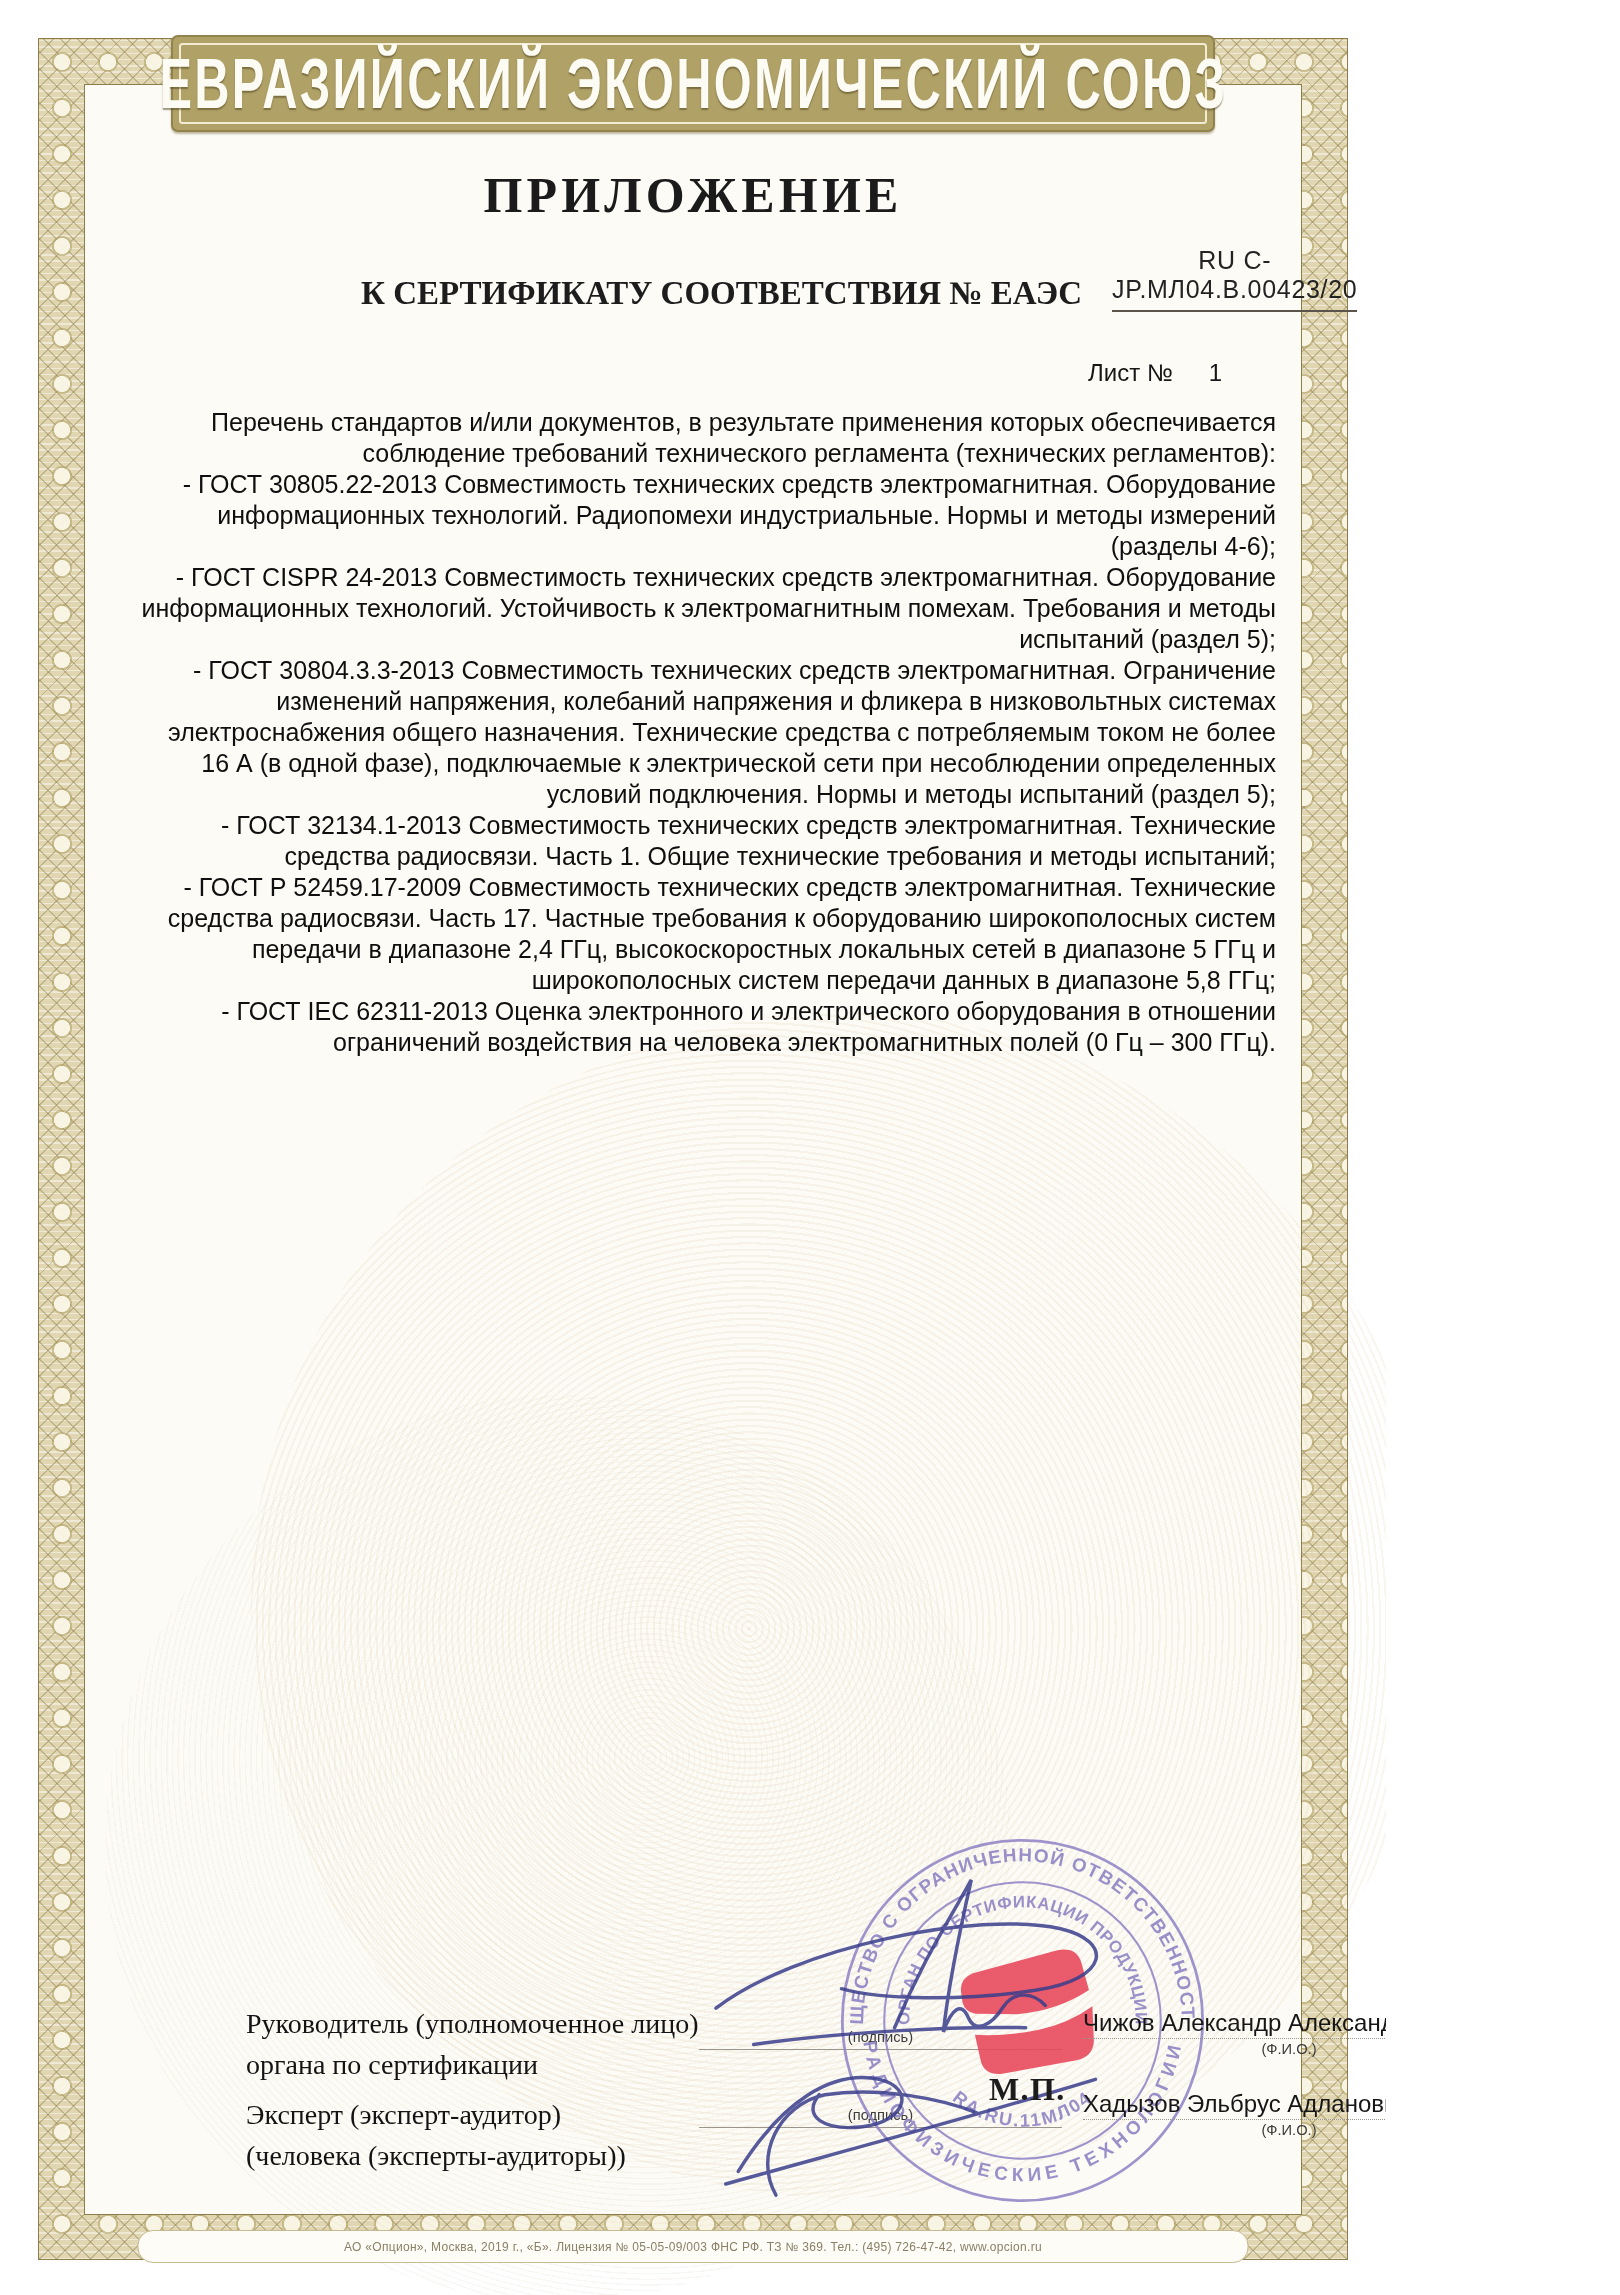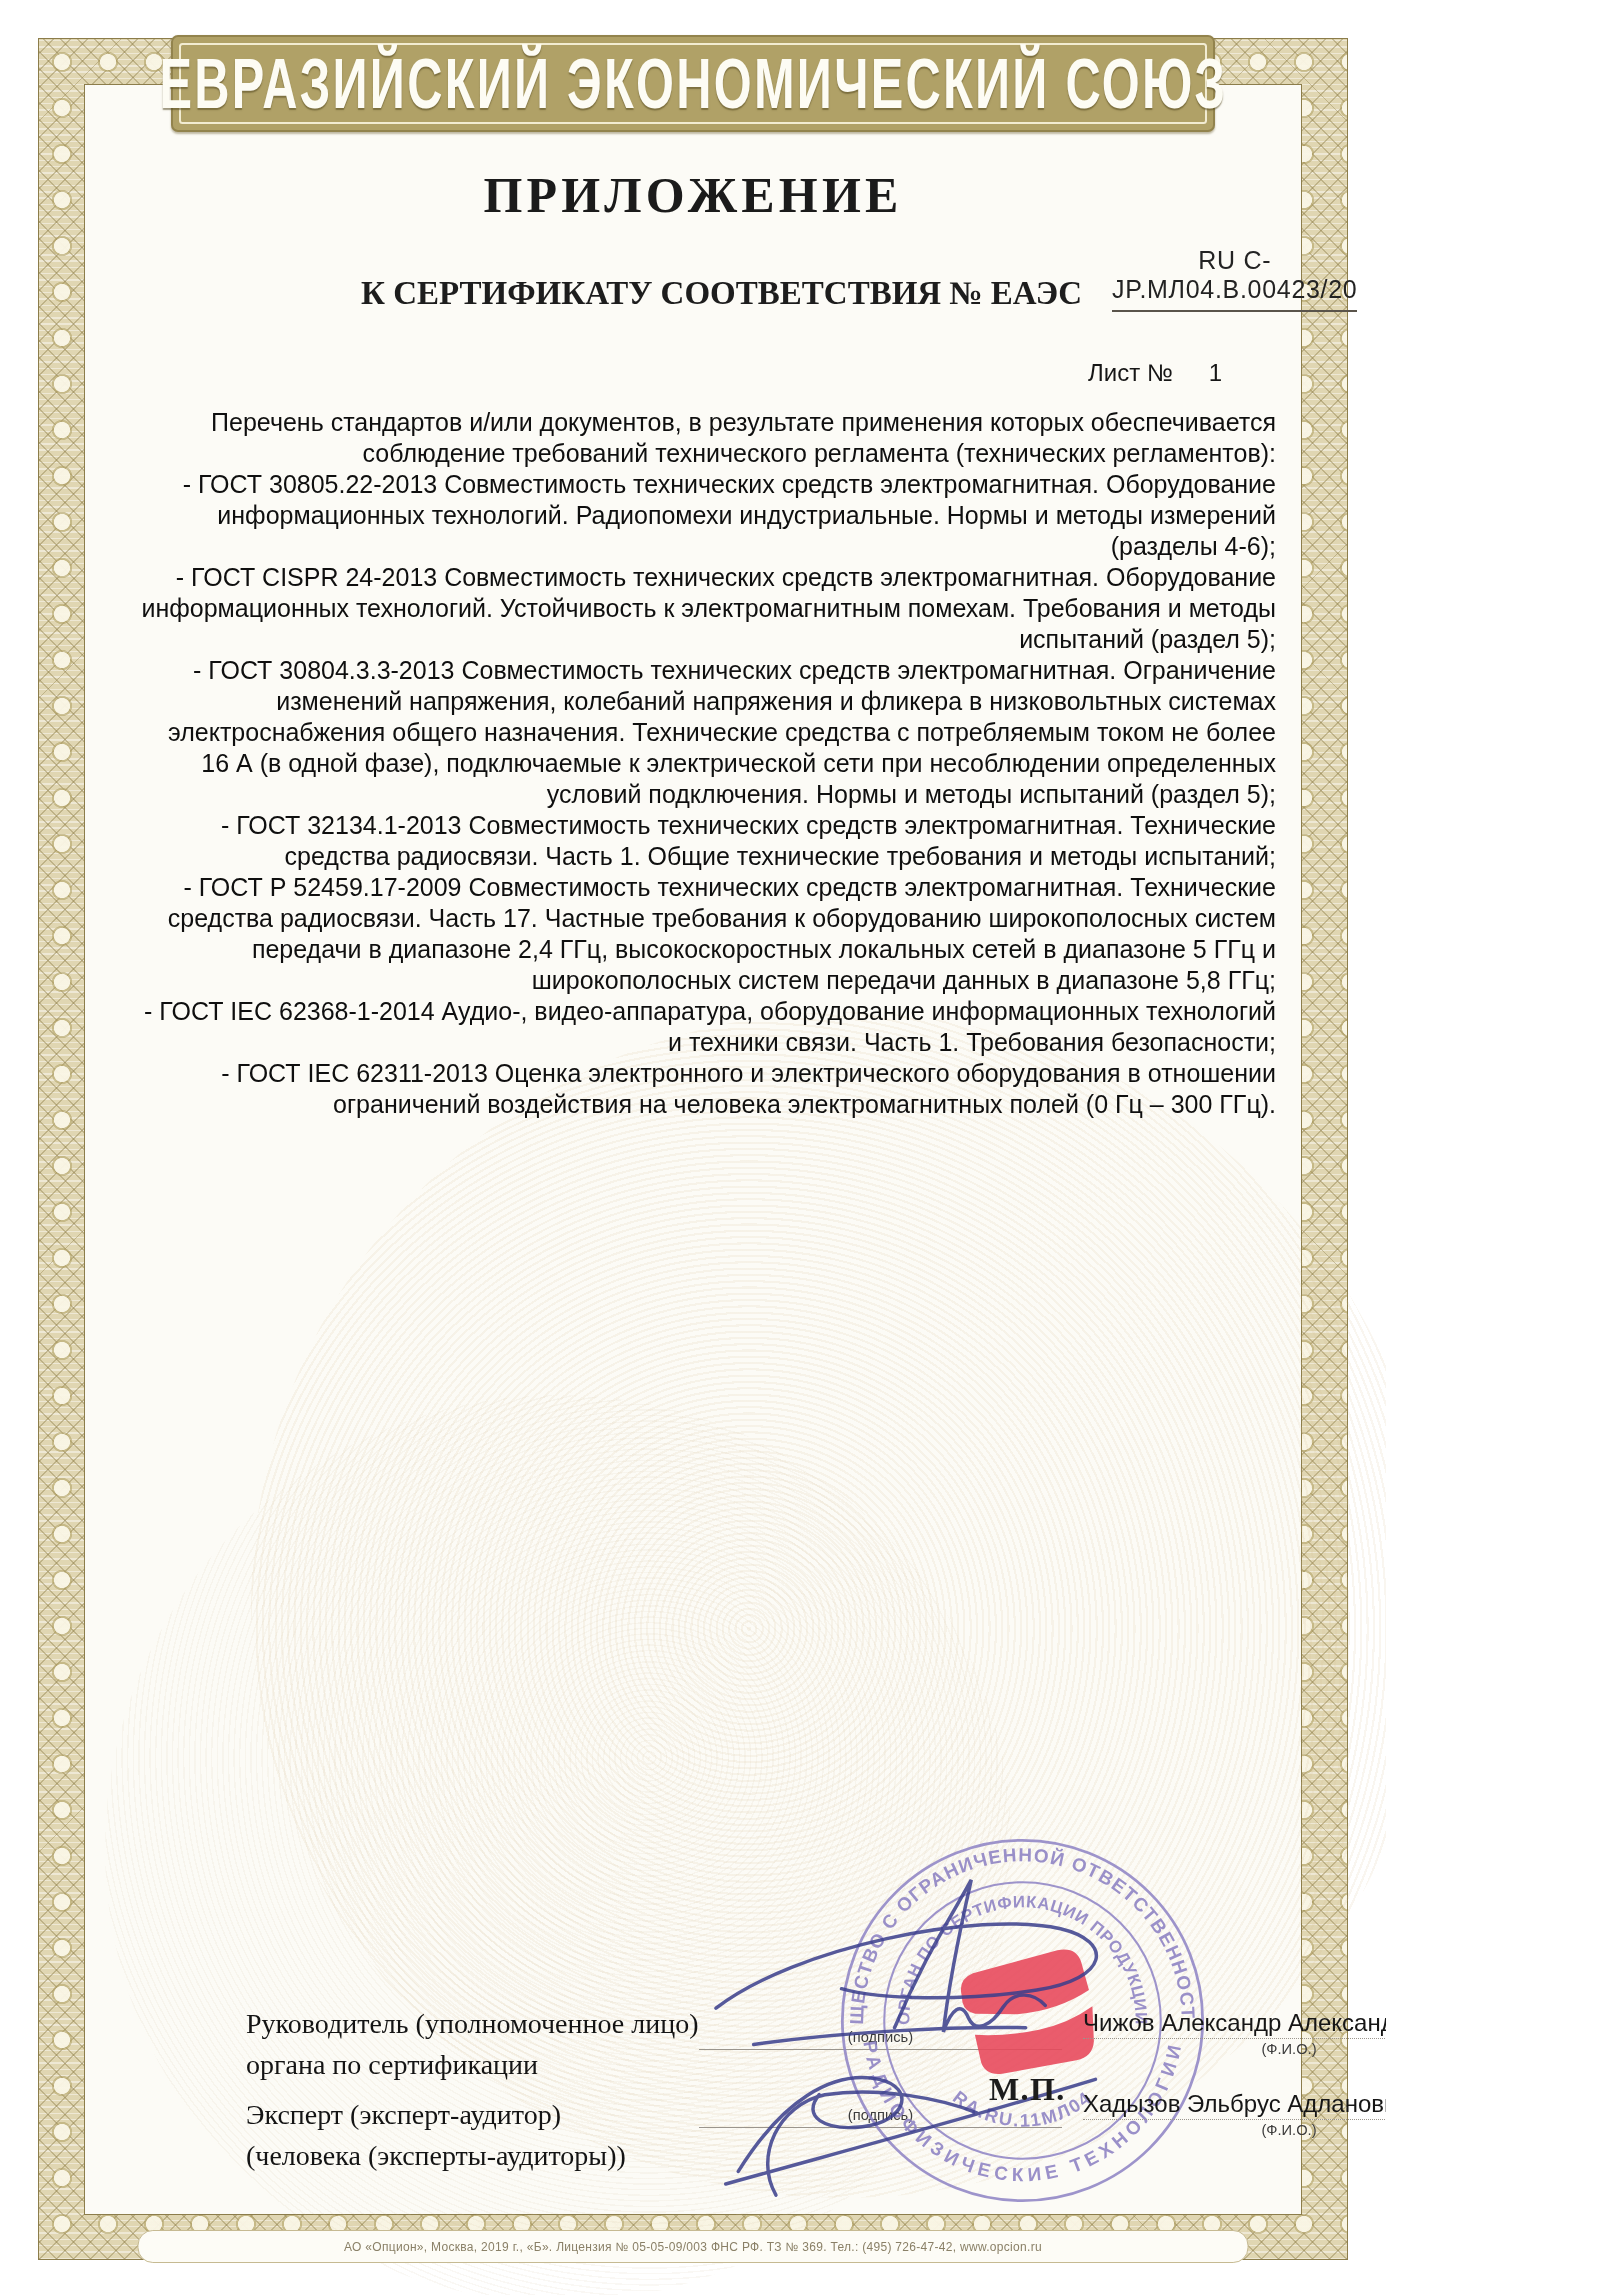--- a/index.html
+++ b/index.html
@@ -104,21 +104,20 @@
     <span>Лист №</span><span class="sheet-value">1</span>
   </div>
 
   <div class="body-text">
     <p>Перечень стандартов и/или документов, в результате применения которых обеспечивается соблюдение требований технического регламента (технических регламентов):</p>
     <p>- ГОСТ 30805.22-2013 Совместимость технических средств электромагнитная. Оборудование информационных технологий. Радиопомехи индустриальные. Нормы и методы измерений (разделы 4-6);</p>
     <p>- ГОСТ CISPR 24-2013 Совместимость технических средств электромагнитная. Оборудование информационных технологий. Устойчивость к электромагнитным помехам. Требования и методы испытаний (раздел 5);</p>
     <p>- ГОСТ 30804.3.3-2013 Совместимость технических средств электромагнитная. Ограничение изменений напряжения, колебаний напряжения и фликера в низковольтных системах электроснабжения общего назначения. Технические средства с потребляемым током не более 16 А (в одной фазе), подключаемые к электрической сети при несоблюдении определенных условий подключения. Нормы и методы испытаний (раздел 5);</p>
     <p>- ГОСТ 32134.1-2013 Совместимость технических средств электромагнитная. Технические средства радиосвязи. Часть 1. Общие технические требования и методы испытаний;</p>
     <p>- ГОСТ Р 52459.17-2009 Совместимость технических средств электромагнитная. Технические средства радиосвязи. Часть 17. Частные требования к оборудованию широкополосных систем передачи в диапазоне 2,4 ГГц, высокоскоростных локальных сетей в диапазоне 5 ГГц и широкополосных систем передачи данных в диапазоне 5,8 ГГц;</p>
-    <p>- ГОСТ IEC 62368-1-2014 Аудио-, видео-аппаратура, оборудование информационных технологий и техники связи. Часть 1. Требования безопасности;</p>
     <p>- ГОСТ IEC 62311-2013 Оценка электронного и электрического оборудования в отношении ограничений воздействия на человека электромагнитных полей (0 Гц – 300 ГГц).</p>
   </div>
 
   <div class="sig-label lbl1">Руководитель (уполномоченное лицо) органа по сертификации</div>
 
   <div class="sig-label lbl2">
     <span>Эксперт (эксперт-аудитор)</span><br>
     <span>(человека (эксперты-аудиторы))</span>
   </div>
 

